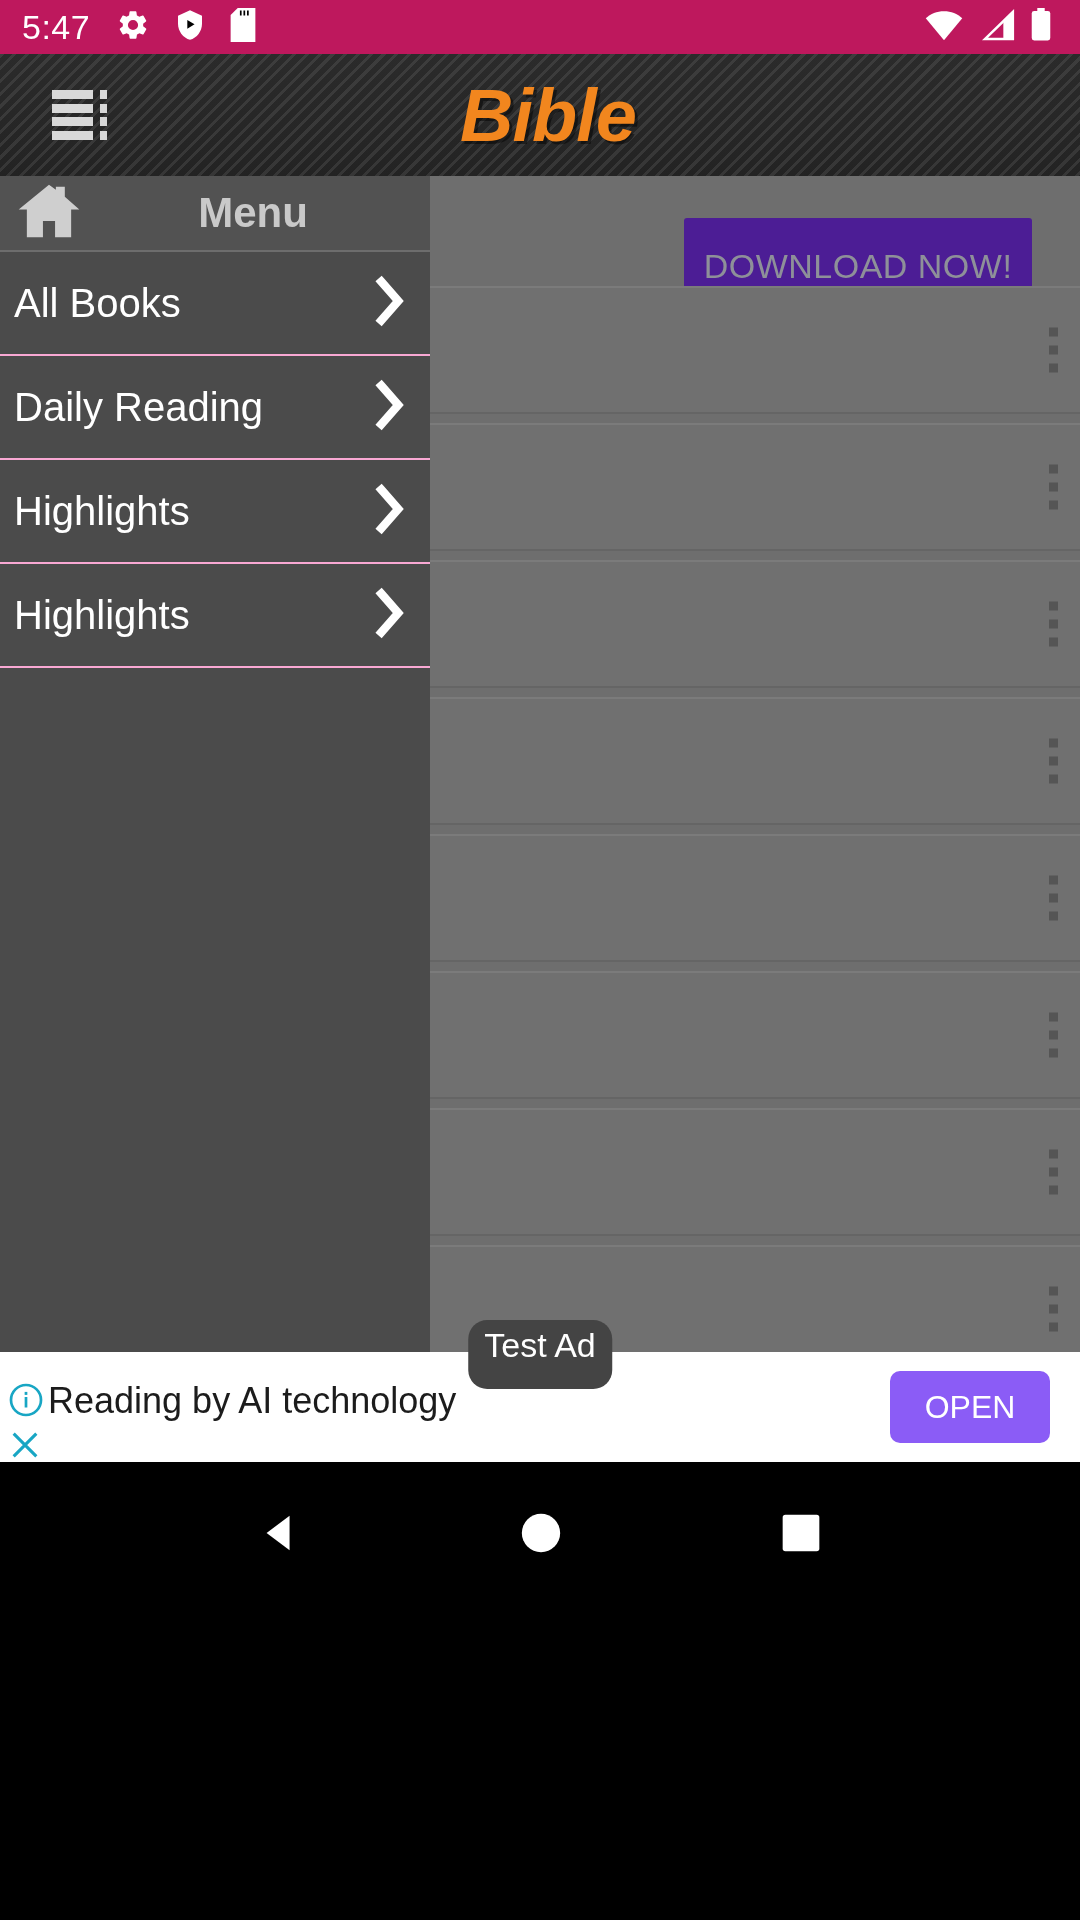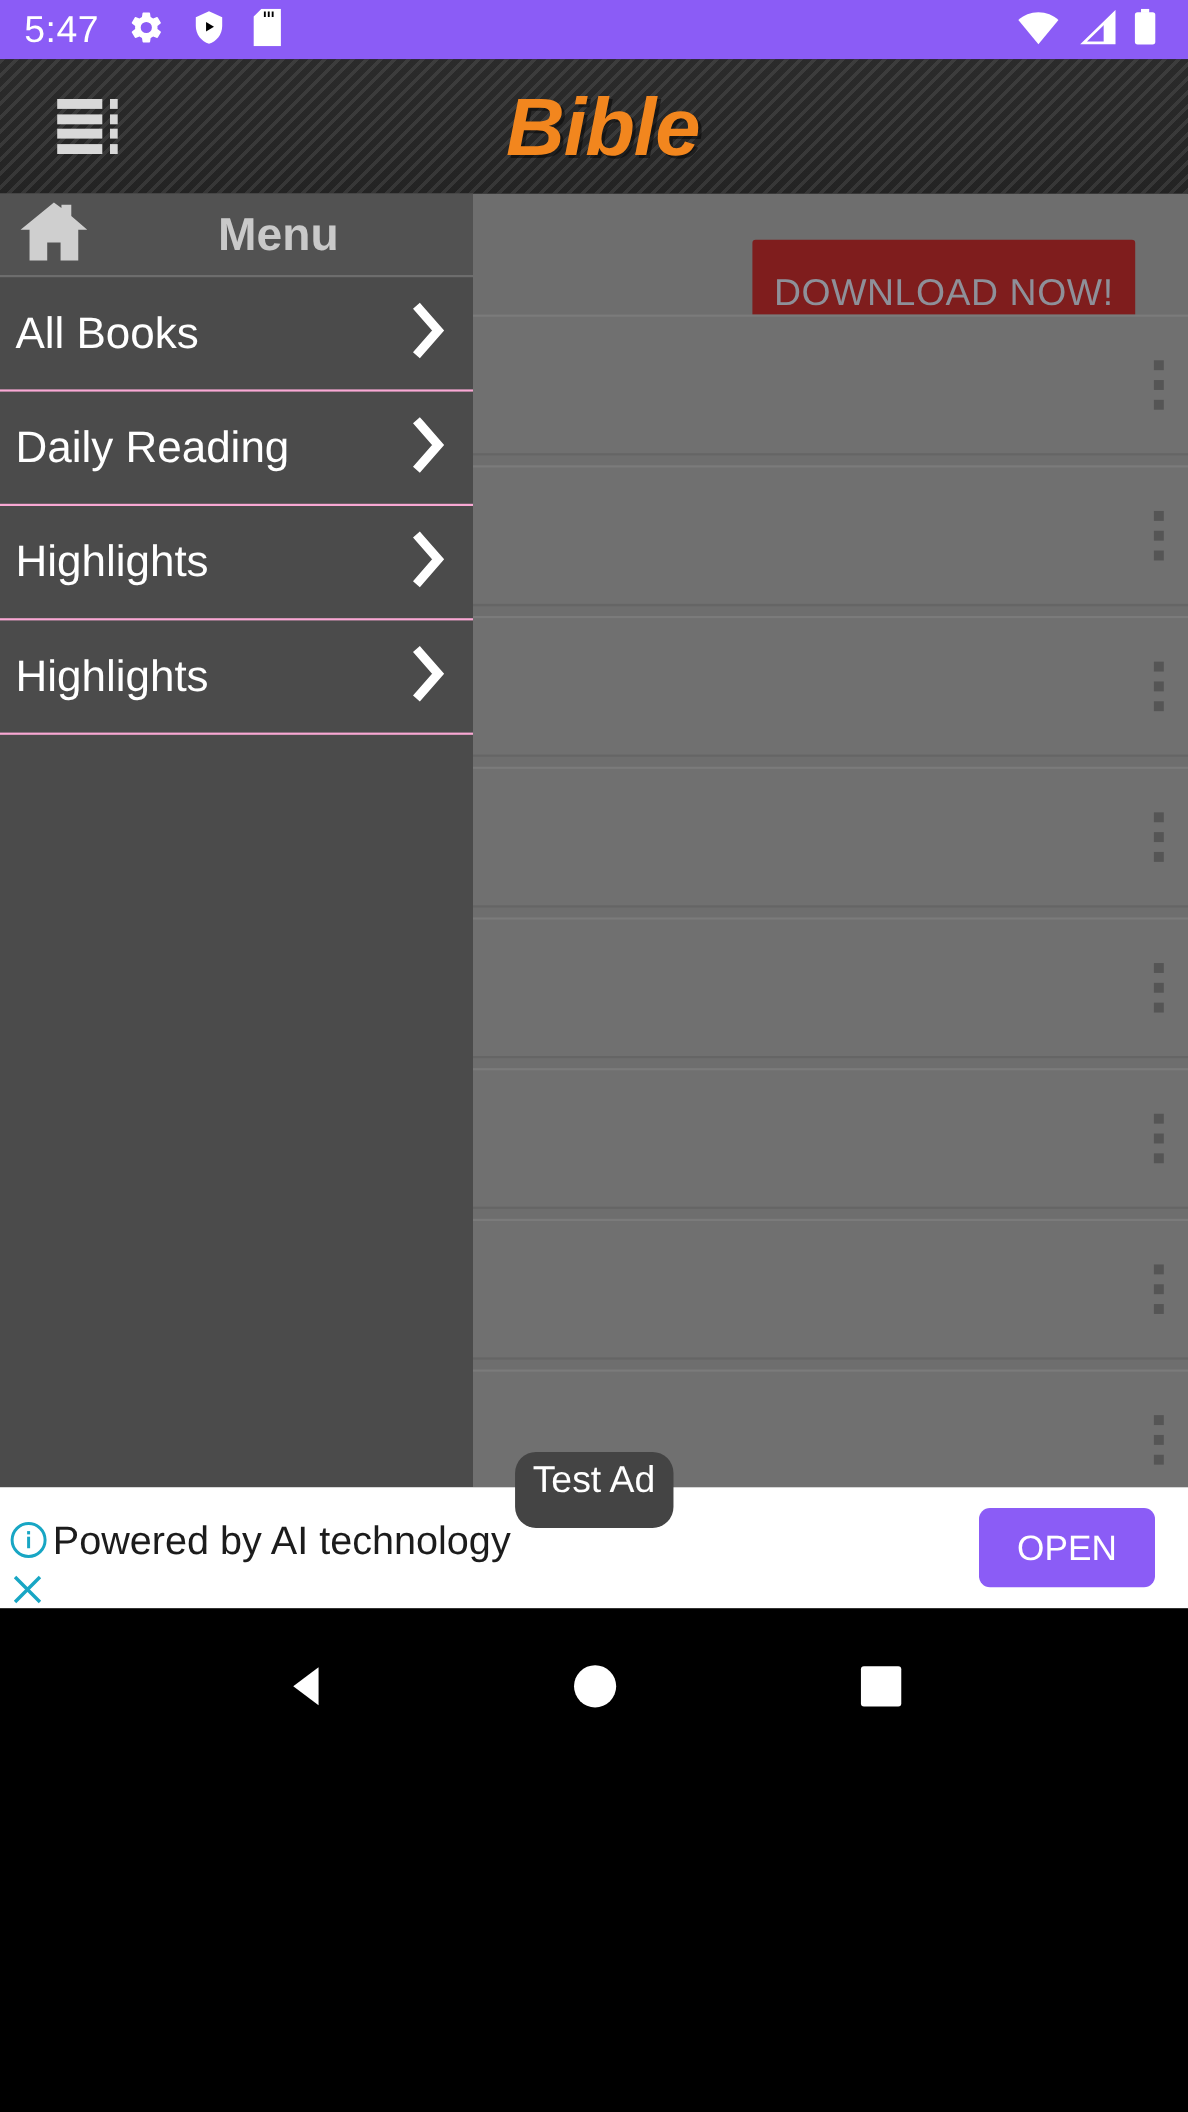--- a/index.html
+++ b/index.html
@@ -2,21 +2,21 @@
 <html><head>
 <meta charset="utf-8">
 <style>
   * { margin:0; padding:0; box-sizing:border-box; }
   html,body { width:1080px; height:1920px; background:#000; }
   body { font-family:"Liberation Sans", sans-serif; overflow:hidden; position:relative; }
 
   
   #statusbar{
     position:absolute; left:0; top:0; width:1080px; height:54px;
-    background:#8b5cf6; display:flex; align-items:center; padding:0 22px;
+    background:#be185d; display:flex; align-items:center; padding:0 22px;
   }
   #statusbar .clock{
     color:#fff; font-size:34px; letter-spacing:.5px; line-height:1;
     margin-right:26px; font-family:"Liberation Sans", sans-serif;
   }
   #statusbar .sb-icons-left{ display:flex; align-items:center; gap:24px; }
   #statusbar .sb-icons-right{ margin-left:auto; display:flex; align-items:center; gap:14px; padding-right:6px;}
   .sbico{ display:block; }
 
   
@@ -50,21 +50,21 @@
     background:#6e6e6e; overflow:hidden;
   }
   #content .teaser{
     position:absolute; left:0; top:0; width:1080px; height:110px;
   }
   #content .teaser .txt{
     position:absolute; left:380px; top:52px; color:#8d8d8d; font-size:30px;
   }
   #dlbtn{
     position:absolute; right:48px; top:42px; width:348px; height:96px;
-    background:#7f1d1d; color:#8e9099; font-size:34px; letter-spacing:.5px;
+    background:#4c1d95; color:#8e9099; font-size:34px; letter-spacing:.5px;
     display:flex; align-items:center; justify-content:center; border-radius:3px;
   }
   .card{
     position:absolute; left:0; width:1080px; height:128px;
     background:#707070; border-top:2px solid #7b7b7b; border-bottom:2px solid #656565;
   }
   .card .kebab{
     position:absolute; right:22px; top:50%; transform:translateY(-50%);
     display:flex; flex-direction:column; gap:9px;
   }
@@ -300,21 +300,21 @@
 
 <div id="ad">
   <div id="ad-badge">Test Ad</div>
   <span id="ad-info">
     <svg width="36" height="36" viewBox="0 0 24 24">
         <circle cx="12" cy="12" r="10" fill="none" stroke="#18a6c4" stroke-width="1.8"></circle>
         <rect x="11.1" y="10" width="1.8" height="7" fill="#18a6c4"></rect>
         <rect x="11.1" y="6.6" width="1.8" height="2" fill="#18a6c4"></rect>
       </svg>
   </span>
-  <div id="ad-text">Powered by AI technology</div>
+  <div id="ad-text">Reading by AI technology</div>
   <span id="ad-close">
     <svg width="34" height="34" viewBox="0 0 24 24">
         <path fill="none" stroke="#18a6c4" stroke-width="2.2" d="M4 4l16 16M20 4L4 20"></path>
       </svg>
   </span>
   <div id="ad-open">OPEN</div>
 </div>
 
 <div id="navbar">
   <div class="navrow">

